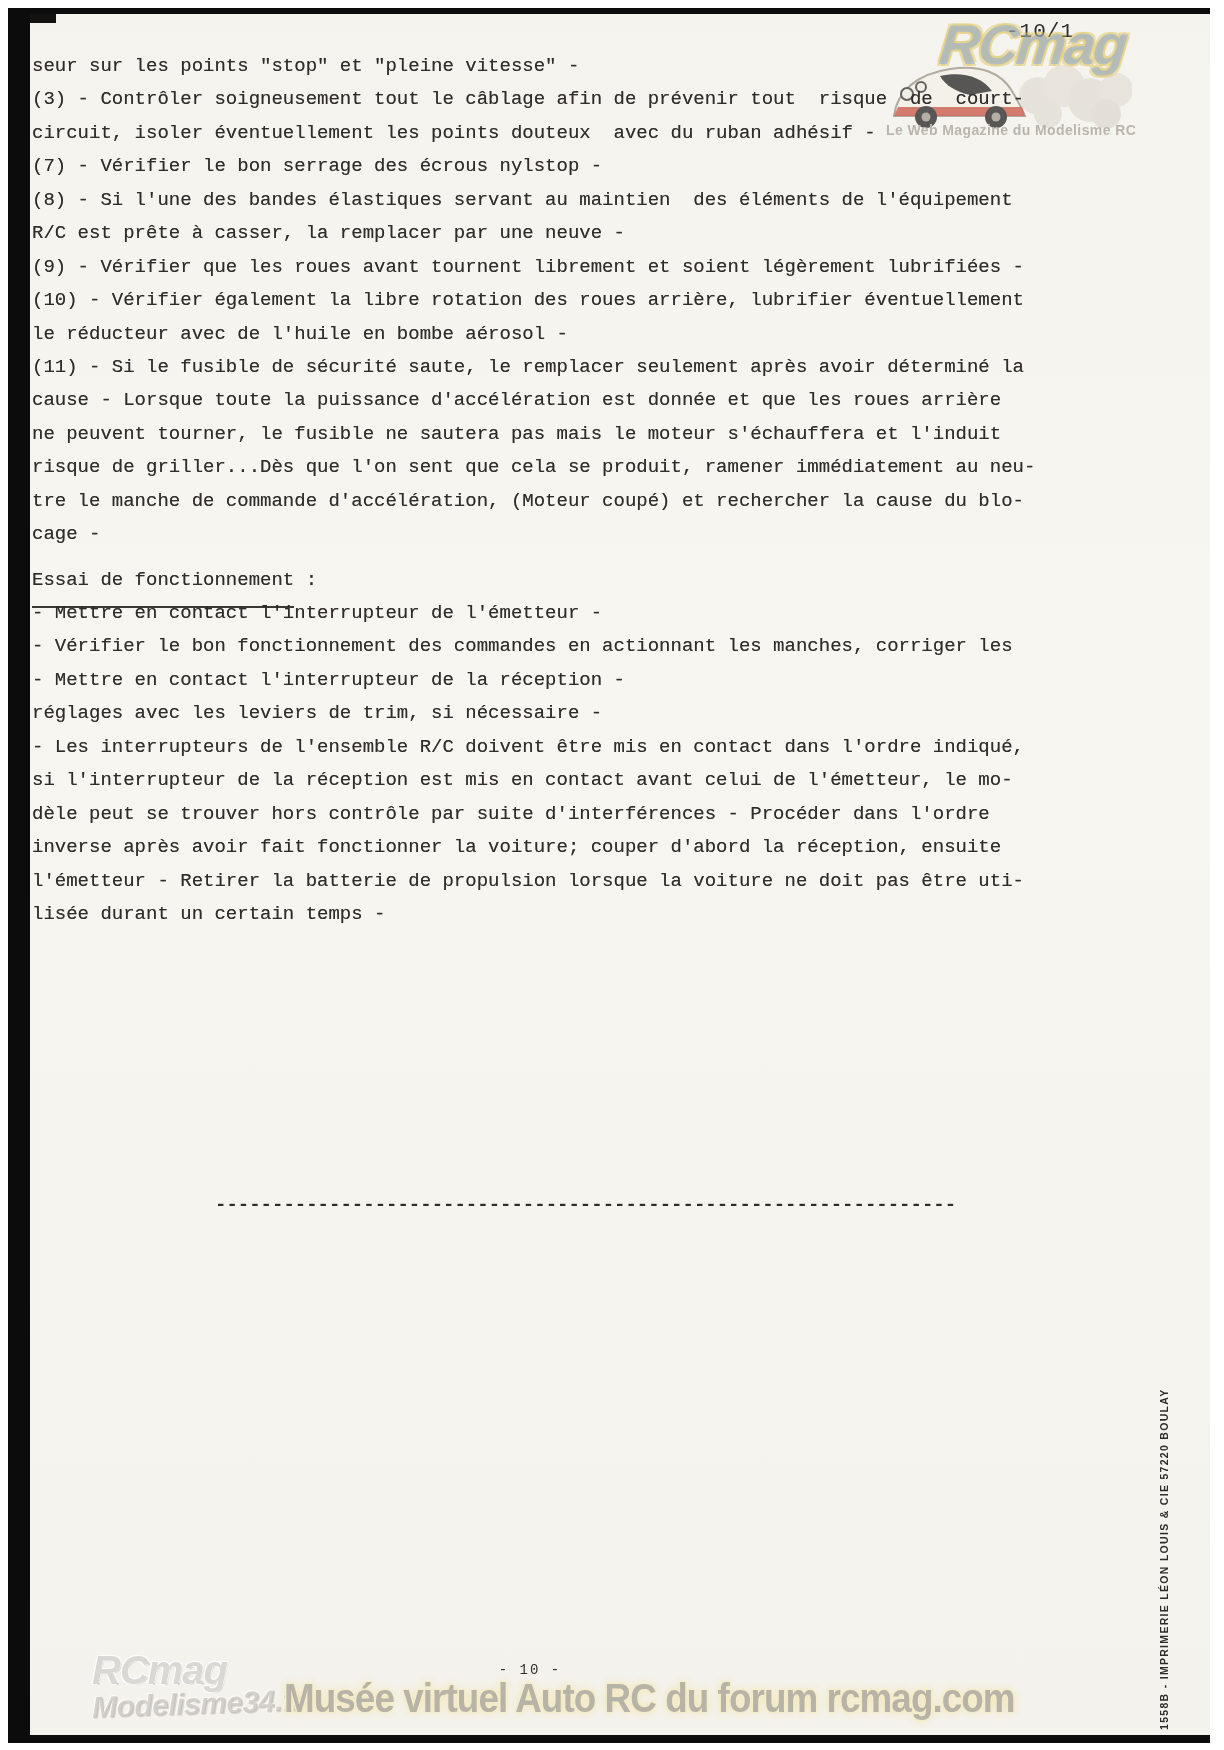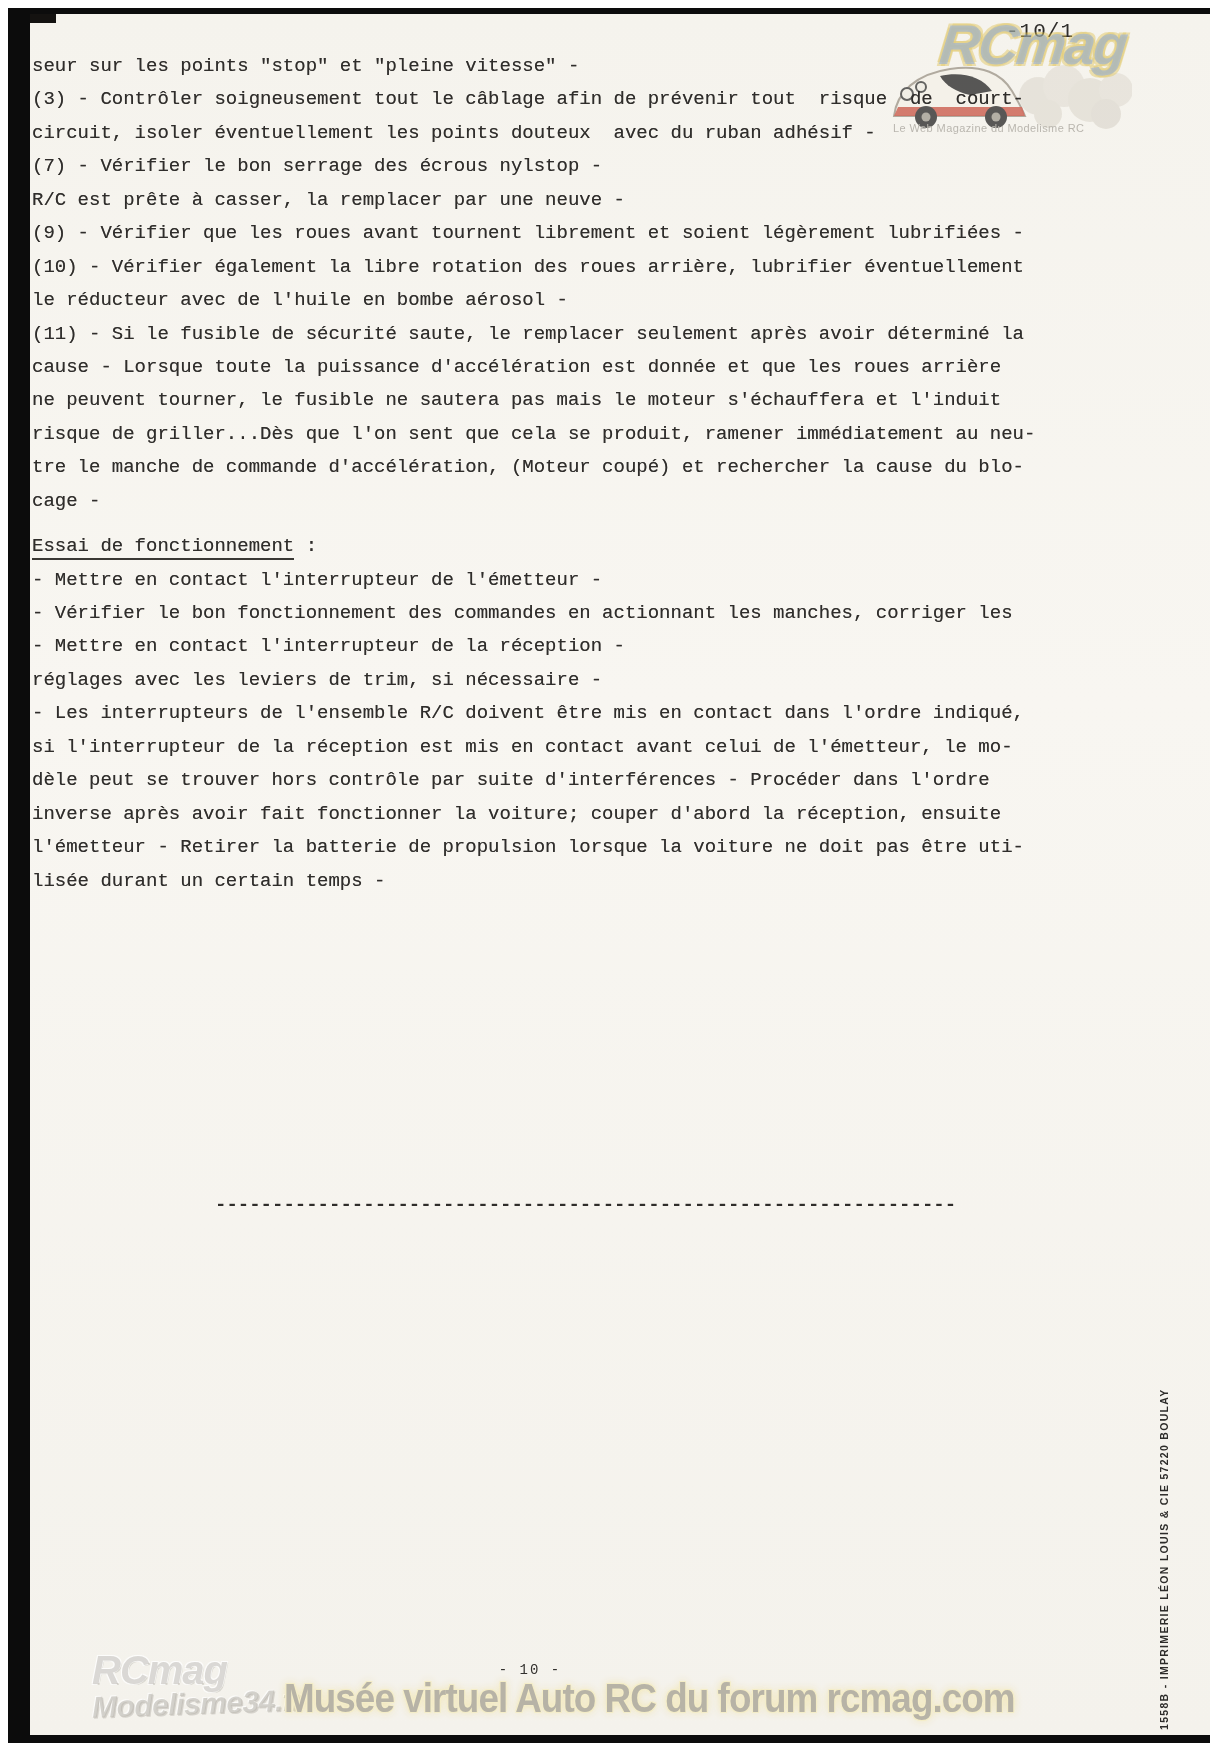--- a/index.html
+++ b/index.html
@@ -19,21 +19,21 @@
   }
   
   .body-text {
     position:absolute; left:2px; top:36px; width:1060px;
     font-family:"Liberation Mono","DejaVu Sans Mono",monospace;
     font-size:19px; color:#2f2d2b;
     text-shadow:0 0 0.5px rgba(40,38,36,.55);
   }
   .tline { white-space:pre; height:33.45px; line-height:33.45px; }
   .section-heading { white-space:pre; height:33.45px; line-height:33.45px; margin-top:12px; }
-  .section-heading .hd { border-bottom:2px solid #3a3834; padding-bottom:1px; }
+  .section-heading .hd { border-bottom:2px solid #3a3834; padding-bottom:15px; }
   .corner-ref {
     position:absolute; left:976px; top:6px;
     font-family:"Liberation Mono","DejaVu Sans Mono",monospace;
     font-size:21px; color:#2f2d2b; letter-spacing:1px;
   }
   .dashed-sep {
     position:absolute; left:185px; top:1180px;
     font-family:"Liberation Mono","DejaVu Sans Mono",monospace;
     font-size:19px; letter-spacing:0; color:#2f2d2b; white-space:pre;
     font-weight:bold;
@@ -57,23 +57,22 @@
     font-style:italic; font-weight:900; font-size:56px; letter-spacing:-2px;
     transform:skewX(-6deg);
     color:rgba(122,153,202,.66);
     text-shadow:-2px -2px 0 rgba(219,188,70,.55), 2px -2px 0 rgba(219,188,70,.55),
                 -2px 2px 0 rgba(219,188,70,.55), 2px 2px 0 rgba(219,188,70,.55);
     font-family:"Liberation Sans",sans-serif;
   }
   .logo-top .car { position:absolute; left:0px; top:40px; }
   .logo-top .logo-tagline {
     position:absolute; left:6px; top:108px; width:246px;
-    font-size:11px; font-weight:normal; color:#a29e96; letter-spacing:.4px;
+    font-size:14px; font-weight:bold; color:#a29e96; letter-spacing:.4px;
     white-space:nowrap;
-    margin-left:7px;
   }
   
   .wm-bl { position:absolute; left:62px; top:1634px; opacity:.85; }
   .wm-bl .wm-bl-title {
     font-style:italic; font-weight:900; font-size:40px; letter-spacing:-1px;
     color:rgba(189,186,180,.62);
     text-shadow:-1px -1px 0 rgba(255,255,255,.85), 1px -1px 0 rgba(255,255,255,.85),
                 -1px 1px 0 rgba(255,255,255,.85), 1px 1px 0 rgba(210,207,200,.9);
   }
   .wm-bl .wm-bl-sub {
@@ -126,20 +125,21 @@
       </svg>
       <div class="logo-title">RCmag</div>
       <div class="logo-tagline">Le Web Magazine du Modelisme RC</div>
     </div>
 
     <div class="body-text">
       <div class="tline">seur sur les points "stop" et "pleine vitesse" -</div>
       <div class="tline">(3) - Contrôler soigneusement tout le câblage afin de prévenir tout  risque  de  court-</div>
       <div class="tline">circuit, isoler éventuellement les points douteux  avec du ruban adhésif -</div>
       <div class="tline">(7) - Vérifier le bon serrage des écrous nylstop -</div>
+      <div class="tline">(8) - Si l'une des bandes élastiques servant au maintien  des éléments de l'équipement</div>
       <div class="tline">R/C est prête à casser, la remplacer par une neuve -</div>
       <div class="tline">(9) - Vérifier que les roues avant tournent librement et soient légèrement lubrifiées -</div>
       <div class="tline">(10) - Vérifier également la libre rotation des roues arrière, lubrifier éventuellement</div>
       <div class="tline">le réducteur avec de l'huile en bombe aérosol -</div>
       <div class="tline">(11) - Si le fusible de sécurité saute, le remplacer seulement après avoir déterminé la</div>
       <div class="tline">cause - Lorsque toute la puissance d'accélération est donnée et que les roues arrière</div>
       <div class="tline">ne peuvent tourner, le fusible ne sautera pas mais le moteur s'échauffera et l'induit</div>
       <div class="tline">risque de griller...Dès que l'on sent que cela se produit, ramener immédiatement au neu-</div>
       <div class="tline">tre le manche de commande d'accélération, (Moteur coupé) et rechercher la cause du blo-</div>
       <div class="tline">cage -</div>

